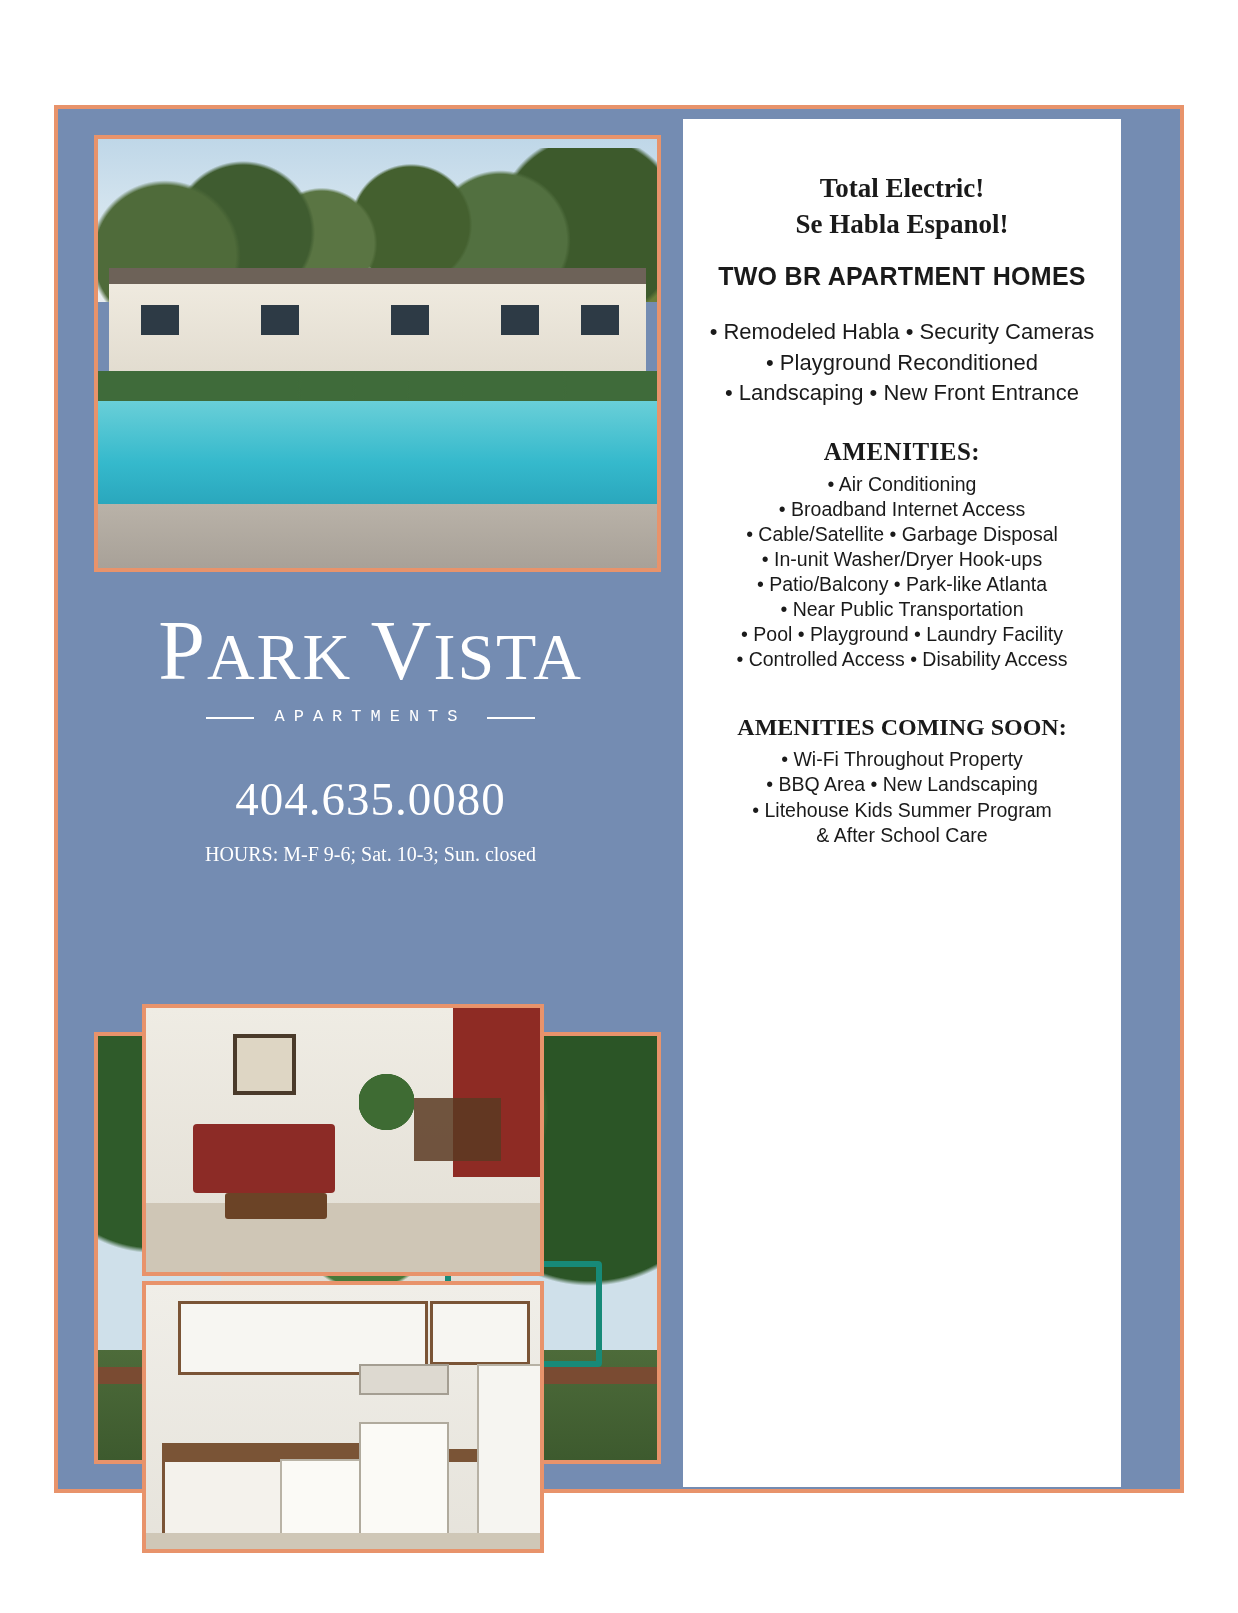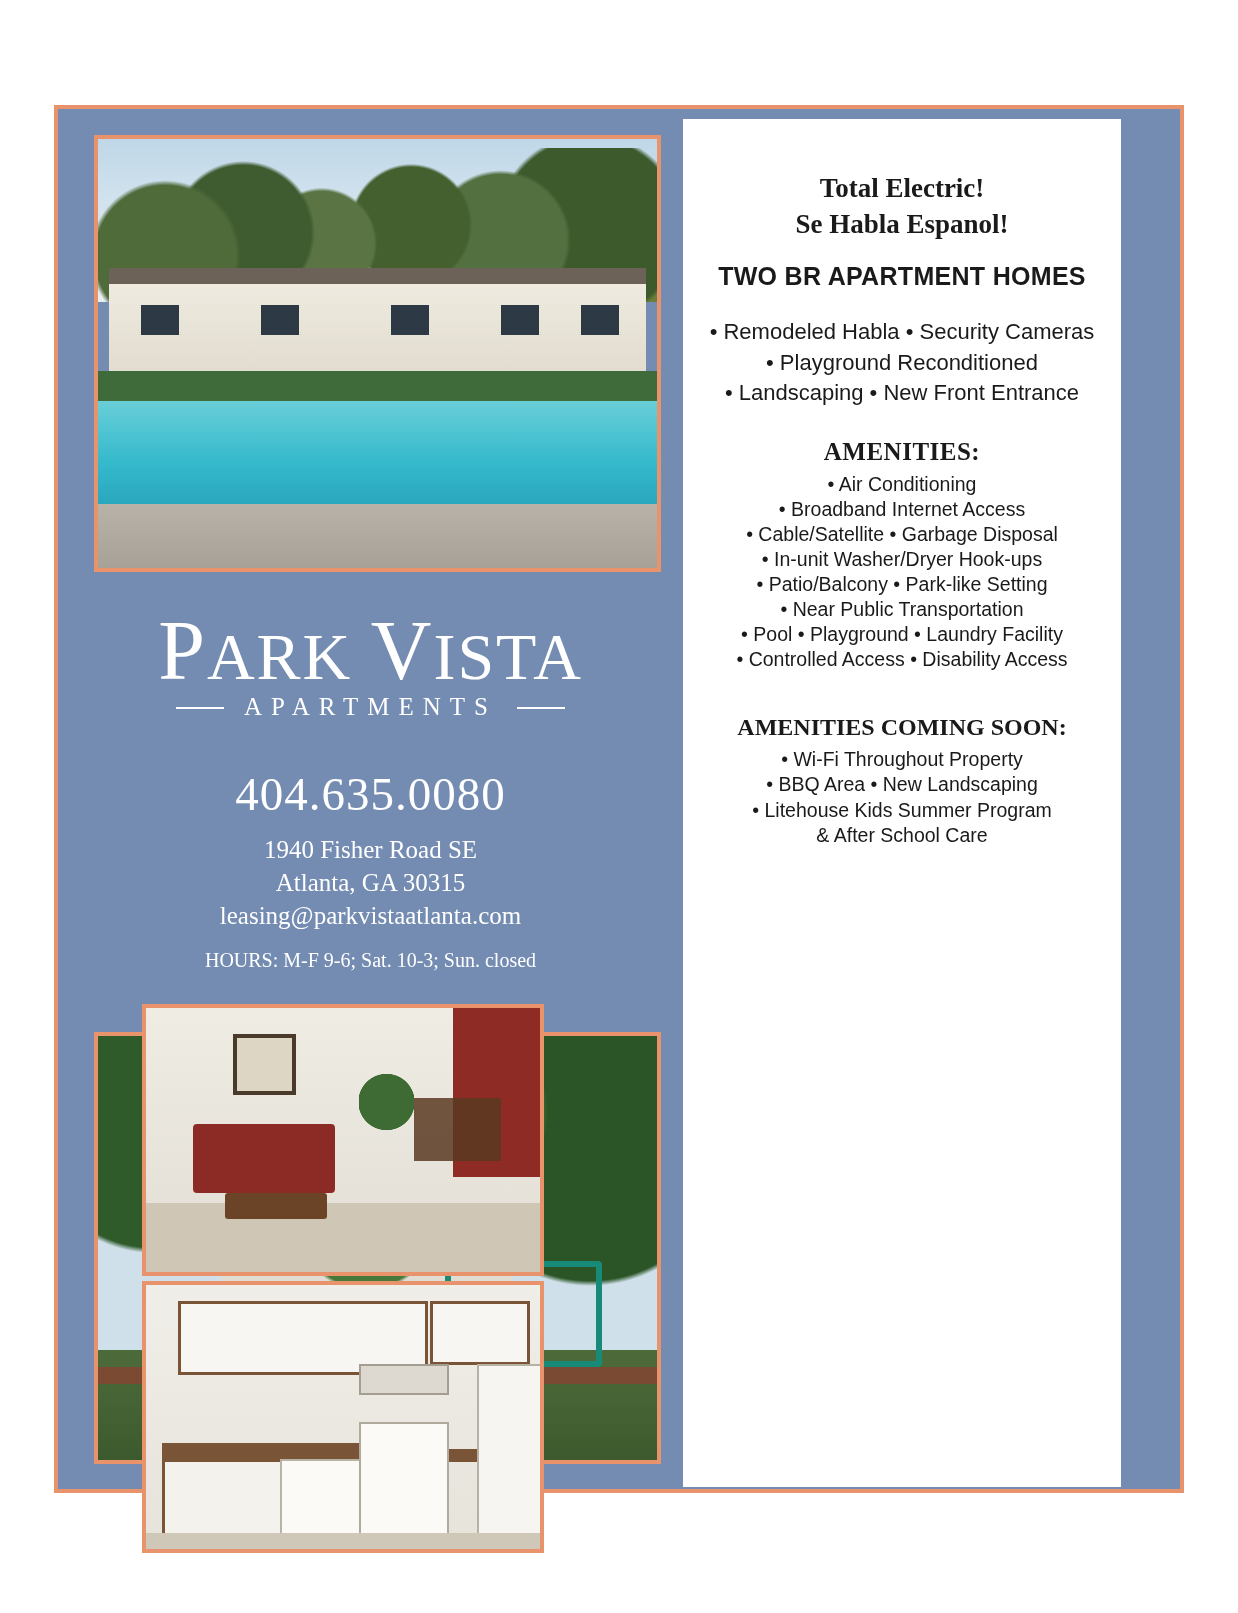--- a/index.html
+++ b/index.html
@@ -147,22 +147,23 @@
   .brand-name {
     font-family: "Liberation Serif", serif;
     font-size: 66px;
     letter-spacing: 2px;
     line-height: 1;
     margin: 0;
     white-space: nowrap;
   }
   .brand-name .cap { font-size: 84px; }
   .brand-sub {
-    font-family: Liberation Serif, serif;
-    font-size: 25px;
+    margin-top: 14px;
+    font-family: Liberation Mono, monospace;
+    font-size: 17px;
     letter-spacing: 9px;
     position: relative;
     display: inline-block;
     padding: 0 22px;
   }
   .brand-sub:before, .brand-sub:after {
     content: "";
     position: absolute;
     top: 50%;
     width: 48px;
@@ -312,25 +313,20 @@
     </div>
 
     <div class="brand">
       <div class="brand-name">
         <span class="cap">P</span><span>ARK</span>
         <span class="cap">V</span><span>ISTA</span>
       </div>
       <div><span class="brand-sub">APARTMENTS</span></div>
 
       <div class="phone">404.635.0080</div>
-      <div class="address">
-        <div>1940 Fisher Road SE</div>
-        <div>Atlanta, GA 30315</div>
-        <div>leasing@parkvistaatlanta.com</div>
-      </div>
       <div class="hours">HOURS: M-F 9-6; Sat. 10-3; Sun. closed</div>
     </div>
 
     <div class="eho">
       <svg viewBox="0 0 32 30" width="32" height="30" aria-hidden="true">
         <path d="M2 13 L16 3 L30 13 L27 13 L27 27 L5 27 L5 13 Z" fill="none" stroke="#ffffff" stroke-width="2.4"></path>
         <path d="M10 18 h12 M16 14 v10" stroke="#ffffff" stroke-width="2.4" fill="none"></path>
       </svg>
     </div>
 
@@ -361,21 +357,21 @@
         <div>• Playground Reconditioned</div>
         <div>• Landscaping • New Front Entrance</div>
       </div>
 
       <div class="sect-title">AMENITIES:</div>
       <div class="amen-list">
         <div>• Air Conditioning</div>
         <div>• Broadband Internet Access</div>
         <div>• Cable/Satellite • Garbage Disposal</div>
         <div>• In-unit Washer/Dryer Hook-ups</div>
-        <div>• Patio/Balcony  • Park-like Setting</div>
+        <div>• Patio/Balcony  • Park-like Atlanta</div>
         <div>• Near Public Transportation</div>
         <div>• Pool • Playground • Laundry Facility</div>
         <div>• Controlled Access • Disability Access</div>
       </div>
 
       <div class="soon-title">AMENITIES COMING SOON:</div>
       <div class="soon-list">
         <div>• Wi-Fi Throughout Property</div>
         <div>• BBQ Area • New Landscaping</div>
         <div>• Litehouse Kids Summer Program</div>

